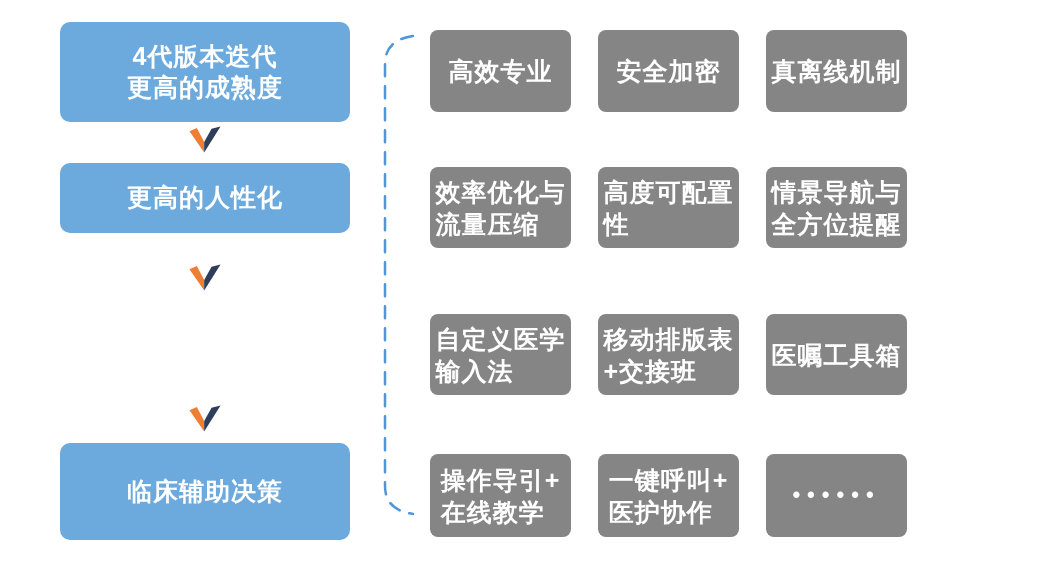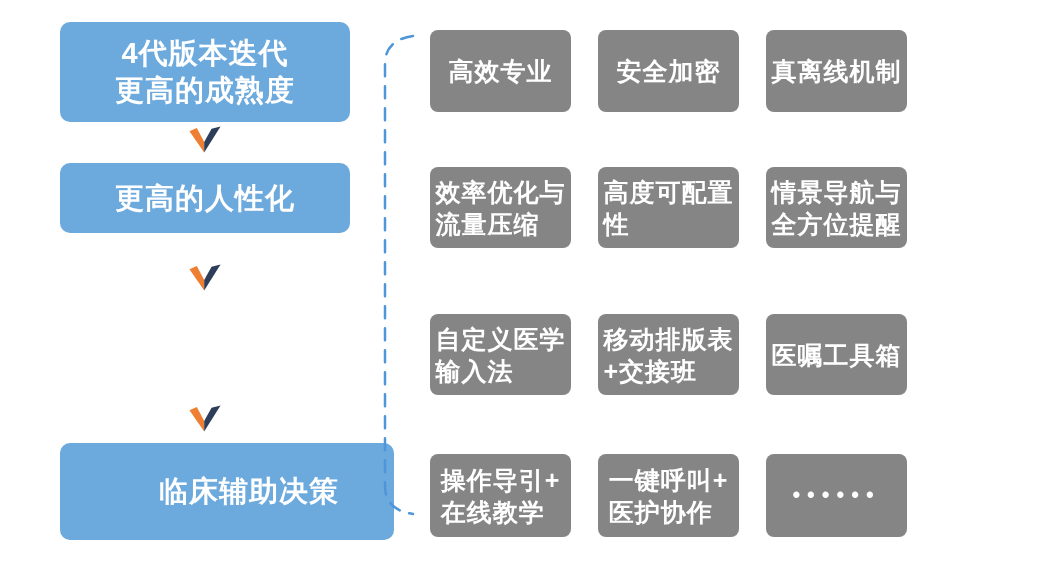--- a/index.html
+++ b/index.html
@@ -19,30 +19,30 @@
     width: 290px;
     background: #6CA9DC;
     border-radius: 10px;
     display: flex;
     align-items: center;
     justify-content: center;
     text-align: center;
   }
   .stage-label {
     color: #ffffff;
-    font-size: 29px;
+    font-size: 25px;
     font-weight: bold;
     line-height: 1.26;
     white-space: pre-line;
     letter-spacing: 1px;
   }
   .stage-1 { top: 22px;  height: 100px; }
   .stage-2 { top: 163px; height: 70px;  }
   .stage-3 { top: 301px; height: 99px;  }
-  .stage-4 { top: 443px; height: 97px; padding-left: 44px;  }
+  .stage-4 { top: 443px; height: 97px;  }
 
   .flow-arrow {
     position: absolute;
     left: 60px;
     width: 290px;
     display: flex;
     justify-content: center;
   }
   .flow-arrow svg { display: block; }
   .arrow-1 { top: 125px; }

